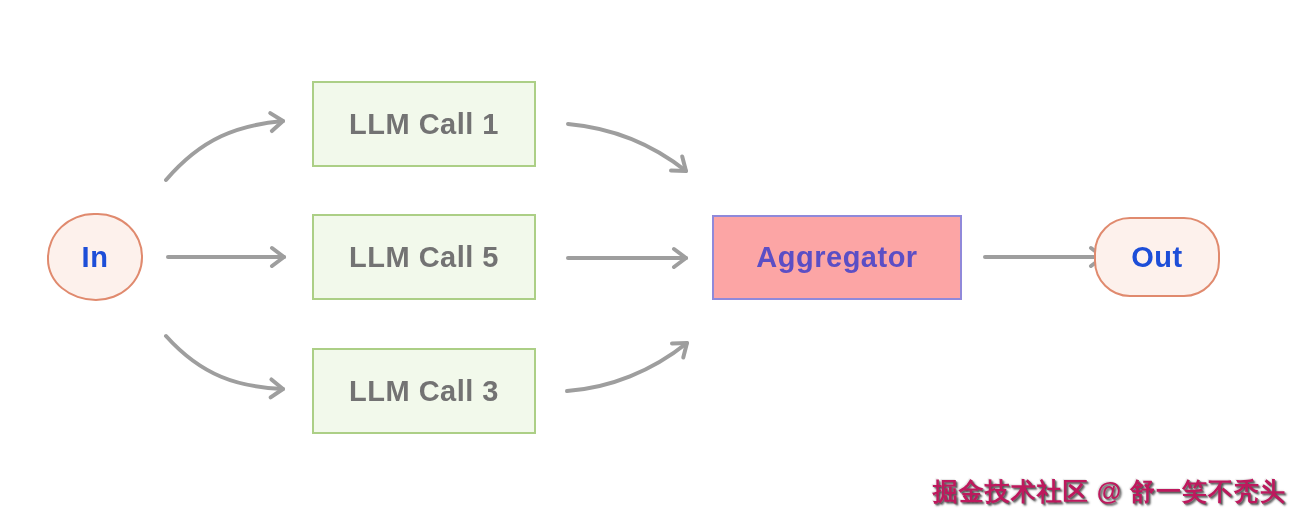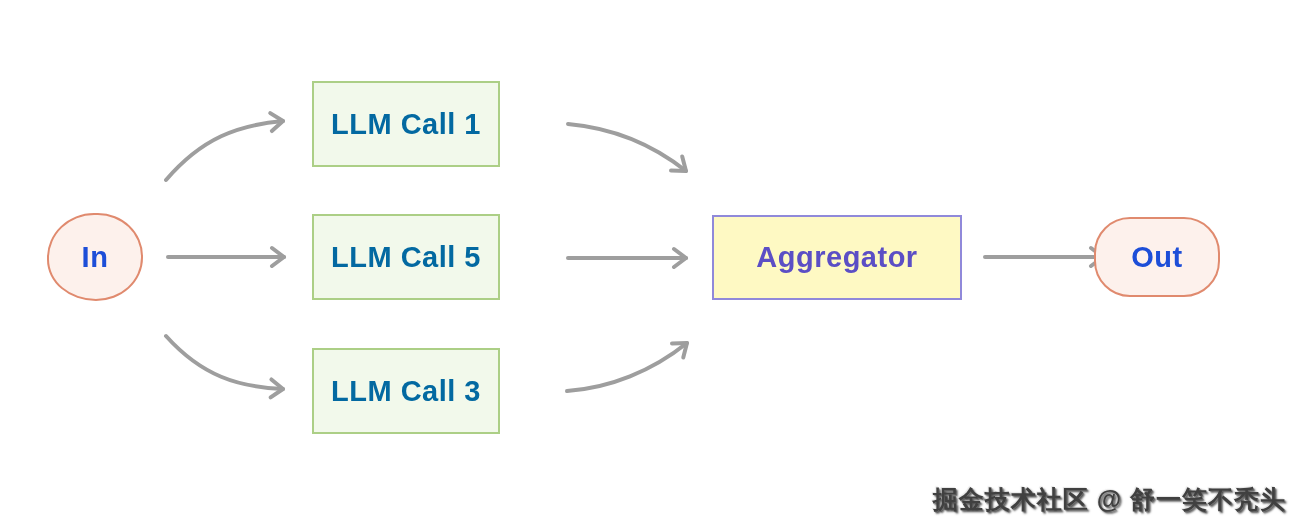--- a/index.html
+++ b/index.html
@@ -47,48 +47,48 @@
   }
   .node-out {
     left: 1094px;
     top: 217px;
     width: 126px;
     height: 80px;
     border-radius: 36px;
   }
   .node-llm {
     left: 312px;
-    width: 188px;
+    width: 224px;
     height: 86px;
     background: #f2f9eb;
     border: 2px solid #accf86;
-    color: #0369a1;
+    color: #737373;
     font-size: 29px;
   }
   .node-llm-1 { top: 81px; }
   .node-llm-2 { top: 214px; }
   .node-llm-3 { top: 348px; }
   .node-aggregator {
     left: 712px;
     top: 215px;
     width: 250px;
     height: 85px;
-    background: #fef9c3;
+    background: #fca5a5;
     border: 2px solid #9089da;
     color: #5b4ec5;
     font-size: 29px;
   }
   .watermark {
     position: absolute;
     right: 16px;
-    bottom: 16px;
+    bottom: 24px;
     font-size: 25px;
     font-weight: bold;
     letter-spacing: 1px;
-    color: #404040;
+    color: #be185d;
     text-shadow: 2px 2px 2px rgba(40,40,40,0.70),
                  1px 1px 0 rgba(90,90,90,0.45),
                  -1px -1px 1px rgba(170,170,170,0.30);
     white-space: nowrap;
   }
 </style>
 </head>
 <body>
 
 <div class="canvas">

